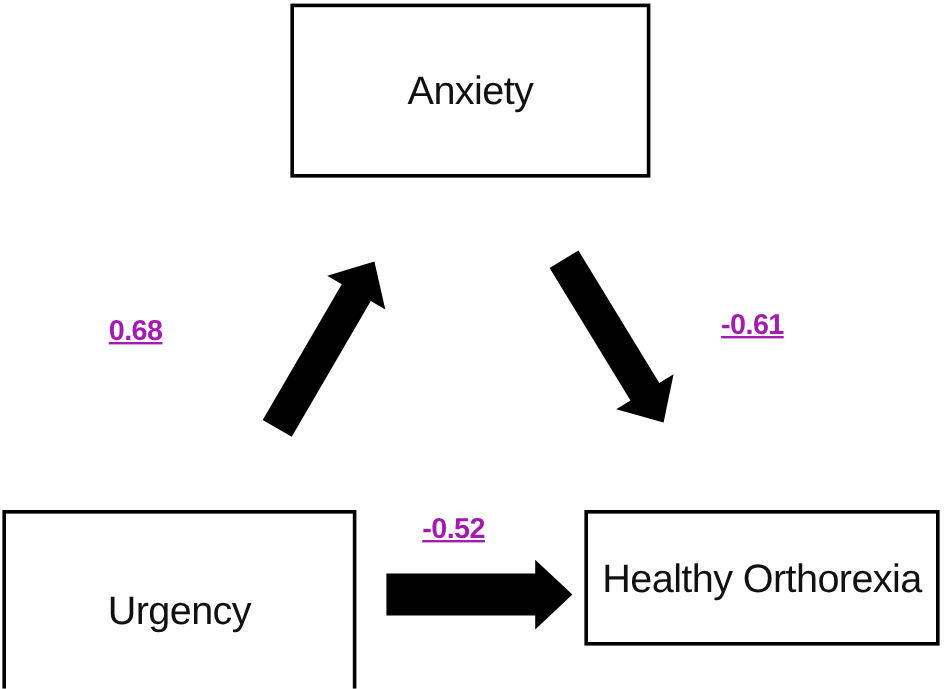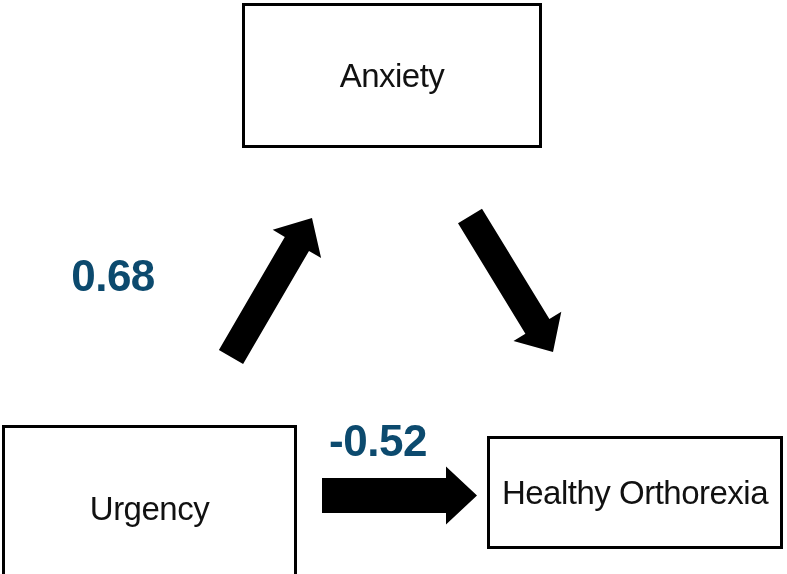--- a/index.html
+++ b/index.html
@@ -36,29 +36,30 @@
     justify-content: center;
   }
   .node-label {
     font-size: 33px;
     letter-spacing: -0.5px;
     color: #111111;
     white-space: nowrap;
   }
   .node-anxiety { left: 242px; top: 3px; width: 300px; height: 145px; }
   .node-urgency { left: 2px; top: 425px; width: 295px; height: 168px; }
-  .node-healthy { left: 487px; top: 436px; width: 296px; height: 113px; text-align: center; }
+  .node-healthy { left: 487px; top: 425px; width: 296px; height: 113px; text-align: center; }
   .coef {
     position: absolute;
     transform: translate(-50%, -50%);
-    font-size: 44px;
+    font-size: 24px;
     font-weight: bold;
     letter-spacing: -0.5px;
-    color: #0c4a6e;
+    color: #a21caf;
     white-space: nowrap;
+    text-decoration: underline;
   }
   .coef-a { left: 113px; top: 276px; }
   .coef-b { left: 627px; top: 271px; }
   .coef-c { left: 378px; top: 441px; }
 </style>
 </head>
 <body>
 
 <div class="diagram">
 
@@ -75,16 +76,17 @@
   <div class="node node-urgency">
     <span class="node-label">Urgency</span>
   </div>
 
   <div class="node node-healthy">
     <span class="node-label">Healthy Orthorexia</span>
   </div>
 
   <div class="coef coef-a">0.68</div>
 
+  <div class="coef coef-b">-0.61</div>
 
   <div class="coef coef-c">-0.52</div>
 
 </div>
 
 </body></html>

